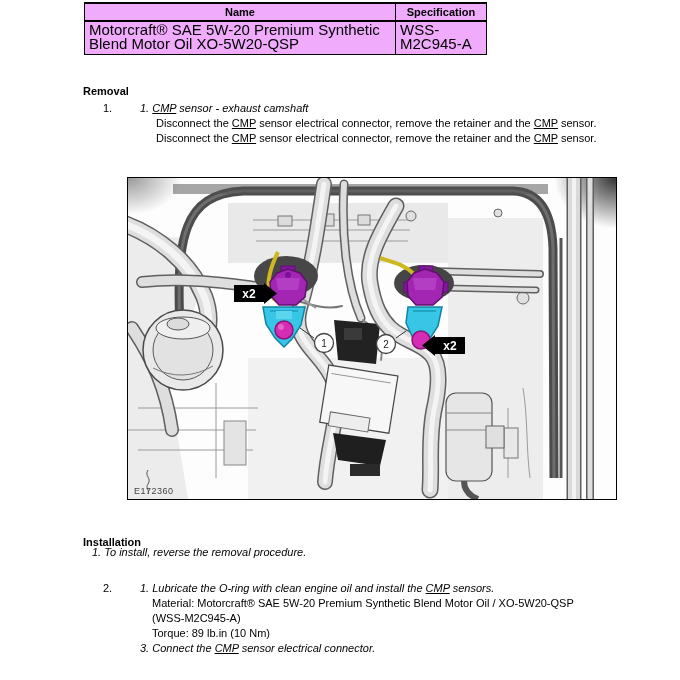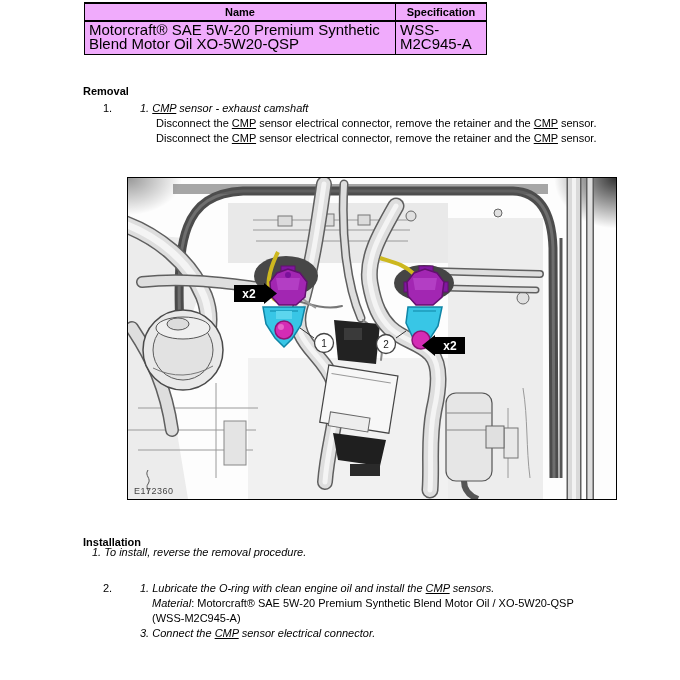--- a/index.html
+++ b/index.html
@@ -27,21 +27,21 @@
   
   .sec-heading{font-weight:bold;font-size:11px;margin-top:17px;}
 
   
   .proc{line-height:14.8px;}
   .outer-num{position:absolute;left:0;top:0;}
   .nested{margin-left:37px;}
   .detail{margin-left:16px;white-space:nowrap;}
   .note{margin-left:12px;}
   .cmp{color:#000;text-decoration:underline;cursor:pointer;}
-  .it{font-style:italic;}
+  .it{}
   .nowrap{white-space:nowrap;font-style:italic;}
 
   
   #figure-box{left:127px;top:177px;width:488px;height:321px;border:1px solid #000;background:#fff;}
   #figure-box svg{display:block;}
 </style>
 </head>
 <body>
 
 <div class="abs" id="spec-table-wrap">
@@ -252,15 +252,16 @@
 <div class="abs nowrap" style="left:92px;top:546px;">
   <span>1.</span>
   <span>To install, reverse the removal procedure.</span>
 </div>
 
 <div class="abs proc" style="left:103px;top:581px;width:520px;line-height:14.9px;">
   <span class="outer-num">2.</span>
   <div class="nested" style="width:452px;">
     <div class="nowrap"><span>1.</span> <span>Lubricate the O-ring with clean engine oil and install the </span><a class="cmp">CMP</a><span> sensors.</span></div>
     <div class="note"><span class="it">Material</span><span>: Motorcraft® SAE 5W-20 Premium Synthetic Blend Motor Oil / XO-5W20-QSP (WSS-M2C945-A)</span></div>
+    <div class="note"><span class="it">Torque</span><span>: 89 lb.in (10 Nm)</span></div>
     <div class="nowrap"><span>3.</span> <span>Connect the </span><a class="cmp">CMP</a><span> sensor electrical connector.</span></div>
   </div>
 </div>
 
 </body></html>

